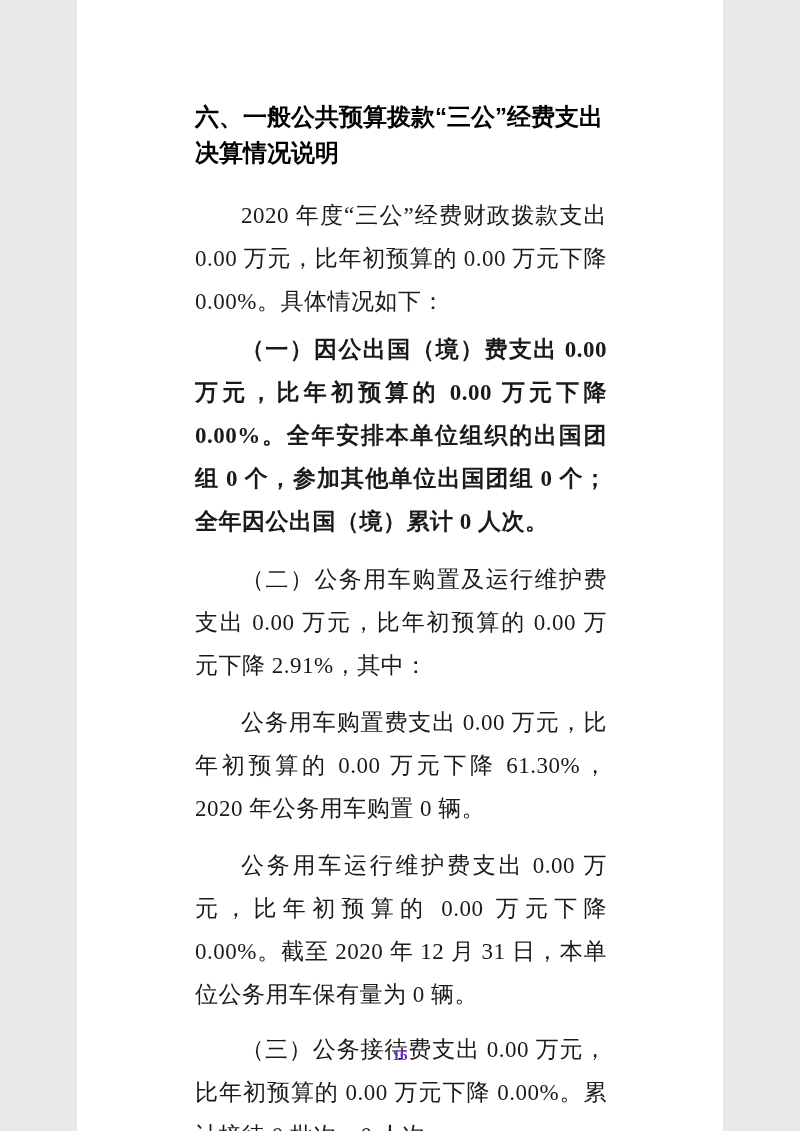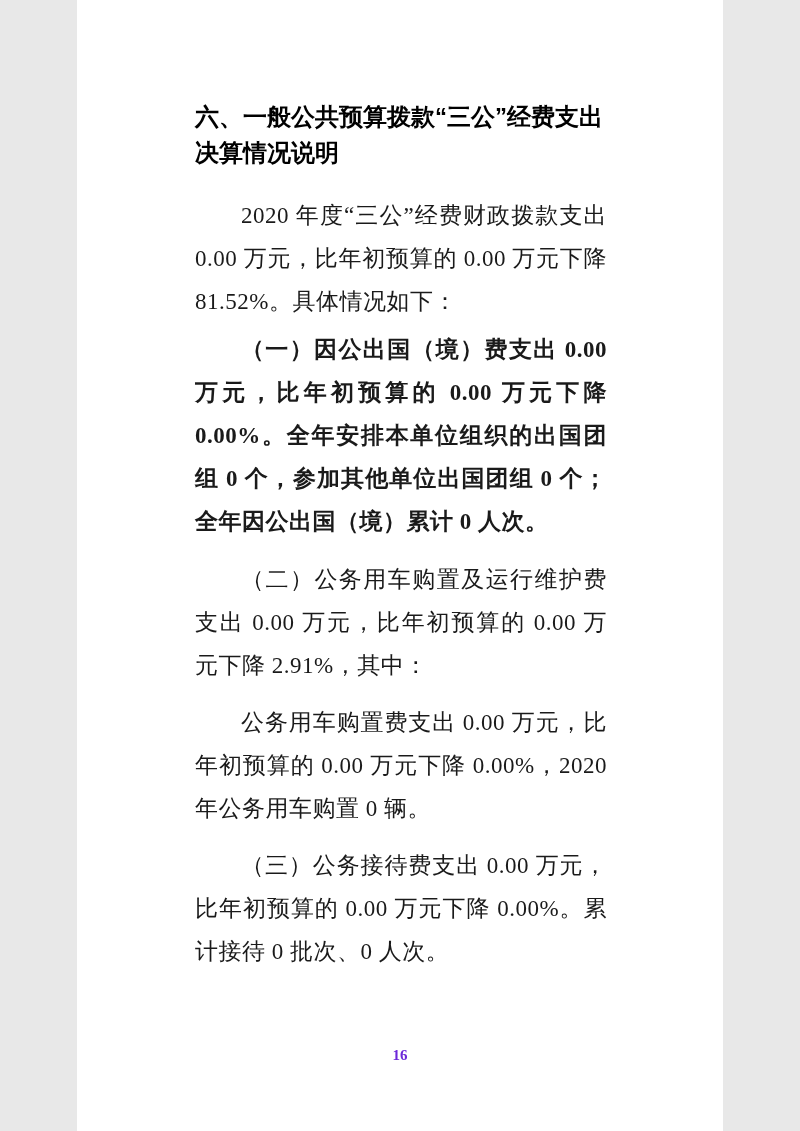--- a/index.html
+++ b/index.html
@@ -57,28 +57,29 @@
   }
 </style>
 </head>
 <body>
 
 <div class="page">
   <div class="content">
 
     <h2 class="doc-heading h-sec6">六、一般公共预算拨款“三公”经费支出决算情况说明</h2>
 
-    <p class="para mb5">2020 年度“三公”经费财政拨款支出 0.00 万元，比年初预算的 0.00 万元下降 81.52%。具体情况如下：</p>
+    <p class="para mb5">2020 年度“三公”经费财政拨款支出 0.00 万元，比年初预算的 0.00 万元下降 0.00%。具体情况如下：</p>
 
     <p class="para mb15">（一）因公出国（境）费支出 0.00 万元，比年初预算的 0.00 万元下降 0.00%。全年安排本单位组织的出国团组 0 个，参加其他单位出国团组 0 个；全年因公出国（境）累计 0 人次。</p>
 
     <p class="para mb14">（二）公务用车购置及运行维护费支出 0.00 万元，比年初预算的 0.00 万元下降 2.91%，其中：</p>
 
-    <p class="para mb14">公务用车购置费支出 0.00 万元，比年初预算的 0.00 万元下降 0.00%，2020 年公务用车购置 0 辆。</p>
+    <p class="para mb14">公务用车购置费支出 0.00 万元，比年初预算的 0.00 万元下降 61.30%，2020 年公务用车购置 0 辆。</p>
 
+    <p class="para mb12">公务用车运行维护费支出 0.00 万元，比年初预算的 0.00 万元下降 0.00%。截至 2020 年 12 月 31 日，本单位公务用车保有量为 0 辆。</p>
 
     <p class="para">（三）公务接待费支出 0.00 万元，比年初预算的 0.00 万元下降 0.00%。累计接待 0 批次、0 人次。</p>
 
 
 
   </div>
 
   <div class="page-footer">16</div>
 </div>
 

